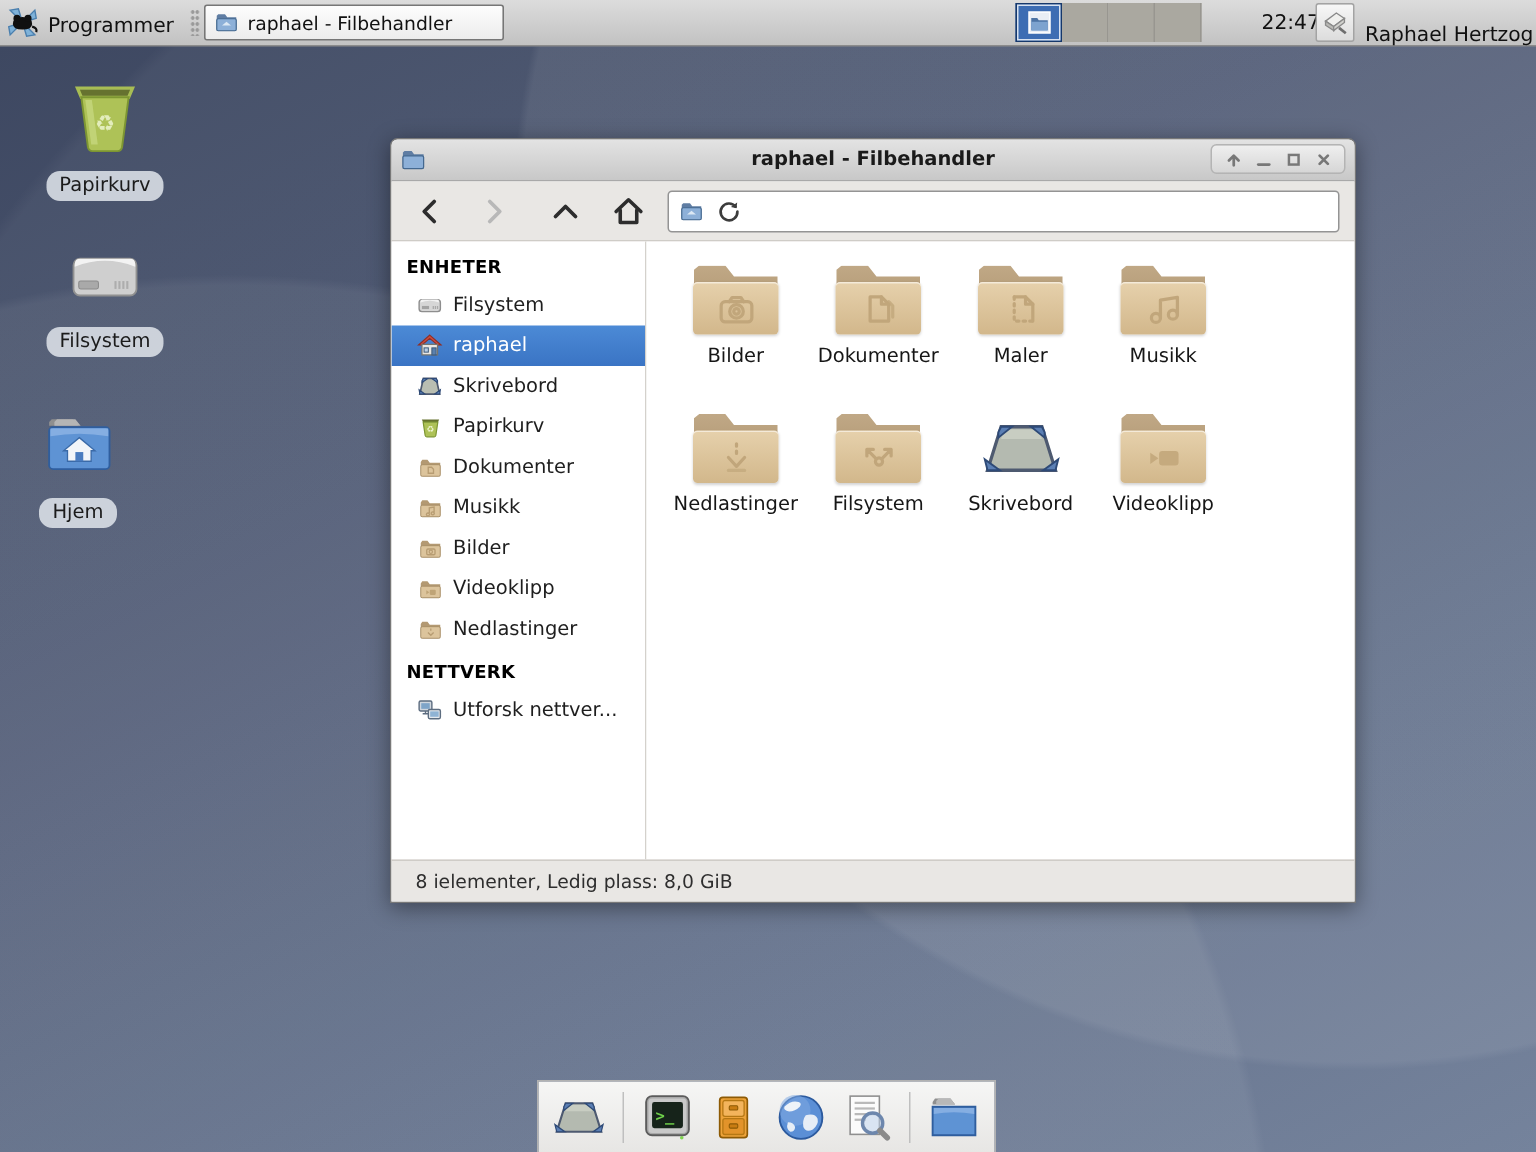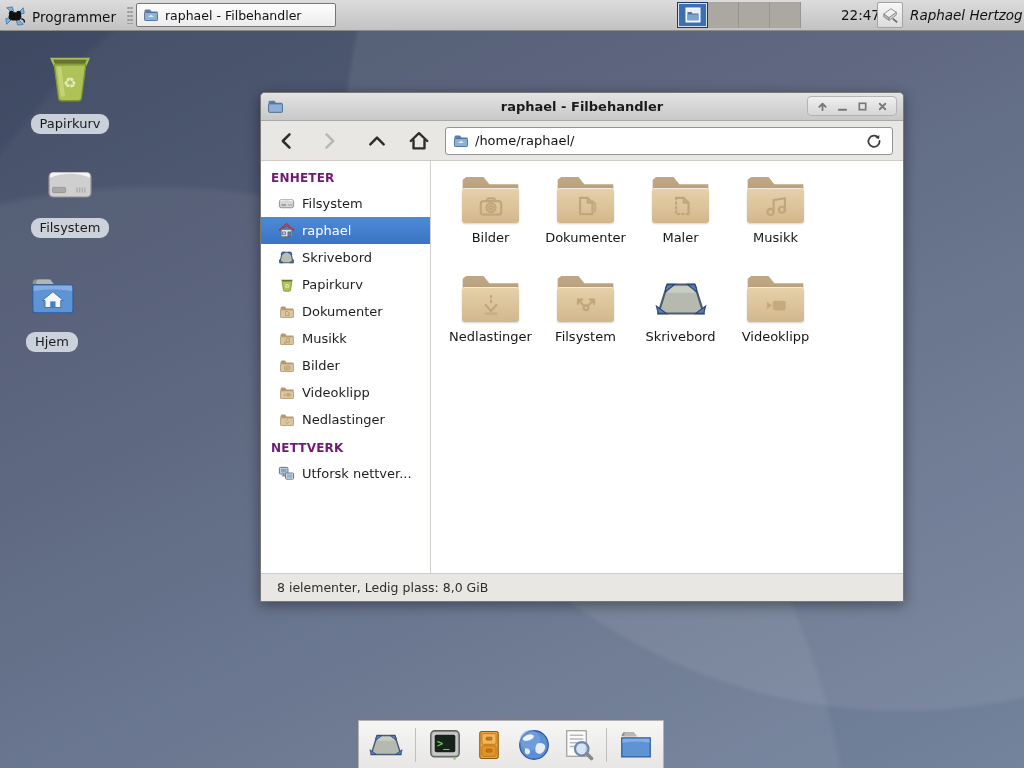--- a/index.html
+++ b/index.html
@@ -27,21 +27,21 @@
     border:1px solid #767676;border-radius:2px;font-size:12.5px;}
   .taskbtn span{white-space:nowrap;overflow:hidden;}
   .pager{position:absolute;left:677px;top:2px;display:flex;height:26px;}
   .ws{width:31px;height:26px;background:#aaa8a0;border-right:1px solid #989690;box-sizing:border-box;}
   .ws.active{background:#3d6db3;border:1px solid #16386b;outline:1px solid #d8e2f0;outline-offset:-2px;
     display:flex;align-items:center;justify-content:center;}
   .clock{position:absolute;left:841px;top:0;height:30px;display:flex;align-items:center;text-align:center;}
   .sessionbtn{position:absolute;left:877px;top:2px;width:26px;height:26px;
     background:linear-gradient(#f7f7f7,#dcdcdc);border:1px solid #a3a3a3;border-radius:2px;
     display:flex;align-items:center;justify-content:center;box-sizing:border-box;}
-  .username{position:absolute;left:910px;top:0;height:30px;display:flex;align-items:center;font-style:italic;}
+  .username{position:absolute;left:910px;top:8px;height:30px;display:flex;align-items:center;}
   
   .dicon{position:absolute;width:104px;display:flex;flex-direction:column;align-items:center;}
   .dicon .ilabel{margin-top:6px;background:rgba(214,219,227,.92);color:#1b1b1b;
     font-size:13px;padding:2px 9px;border-radius:9px;line-height:16px;}
   
   .window{position:absolute;left:260px;top:92px;width:644px;height:510px;
     border:1px solid #787878;border-radius:5px 5px 0 0;background:#fff;
     box-shadow:0 3px 14px rgba(0,0,0,.4);display:flex;flex-direction:column;box-sizing:border-box;}
   .titlebar{height:27px;background:linear-gradient(#e3e3e3,#c8c8c8);
     border-bottom:1px solid #a9a9a9;border-radius:4px 4px 0 0;
@@ -60,21 +60,21 @@
   .navbtn{width:32px;height:30px;display:flex;align-items:center;justify-content:center;border-radius:3px;}
   .pathwrap{flex:1;height:26px;background:#fff;border:1px solid #949494;border-radius:3px;
     display:flex;align-items:center;padding:0 7px;gap:6px;position:relative;}
   .pathwrap input{border:none;outline:none;flex:1;font-size:13px;color:#111;
     font-family:"DejaVu Sans","Liberation Sans",sans-serif;background:transparent;padding:0;}
   .reloadbtn{display:flex;align-items:center;justify-content:center;width:22px;height:22px;}
   .contentrow{flex:1;display:flex;min-height:0;}
   
   .sidebar{width:170px;flex:0 0 170px;background:#fff;border-right:1px solid #d4d1cc;
     overflow:hidden;font-size:13px;color:#1e1e1e;padding-top:2px;box-sizing:border-box;}
-  .shead{font-weight:bold;font-size:12px;color:#701a75;padding:8px 10px 5px 10px;letter-spacing:.2px;}
+  .shead{font-weight:bold;font-size:12px;color:#000000;padding:8px 10px 5px 10px;letter-spacing:.2px;}
   .srow{display:flex;align-items:center;gap:7px;padding:5px 6px 5px 17px;line-height:17px;}
   .srow.selected{background:linear-gradient(#4c8ad6,#3a74c4);color:#fff;}
   .srow .sicon{width:17px;height:17px;display:flex;align-items:center;justify-content:center;flex:0 0 17px;}
   
   .files{flex:1;background:#fff;padding:12px 0 0 12px;display:grid;
     grid-template-columns:repeat(4,95px);grid-auto-rows:99px;align-content:start;}
   .fcell{display:flex;flex-direction:column;align-items:center;padding-top:4px;}
   .fcell .flabel{margin-top:7px;font-size:13px;color:#161616;text-align:center;line-height:15px;}
   .bigfolder{position:relative;width:58px;height:46px;}
   .bigfolder .back{position:absolute;inset:0;border-radius:4px;
@@ -248,21 +248,20 @@
       </svg>
     </span>
     <div class="pathwrap">
       <span style="display:flex">
         <svg width="16" height="16" viewBox="0 0 16 16">
           <path d="M1.5 13.5 v-10 l1-1 h4.5 l1.5 2 h6 v9 z" fill="#5f7da3"></path>
           <rect x="1.5" y="5.5" width="13" height="8" rx="1" fill="#8db0d8" stroke="#44688f" stroke-width="0.8"></rect>
           <path d="M5 10 l3-2.5 3 2.5 z" fill="#dce8f4"></path>
         </svg>
       </span>
-      <input type="text" value="/home/raphael/" style="">
       <span class="reloadbtn">
         <svg width="16" height="16" viewBox="0 0 20 20">
           <path d="M15.5 6 A7 7 0 1 0 17 10" stroke="#3c3c3c" stroke-width="2.2" fill="none" stroke-linecap="round"></path>
           <path d="M16.8 2.5 L16.2 7.2 L11.6 6.2 Z" fill="#3c3c3c"></path>
         </svg>
       </span>
     </div>
   </div>
 
   <div class="contentrow">

